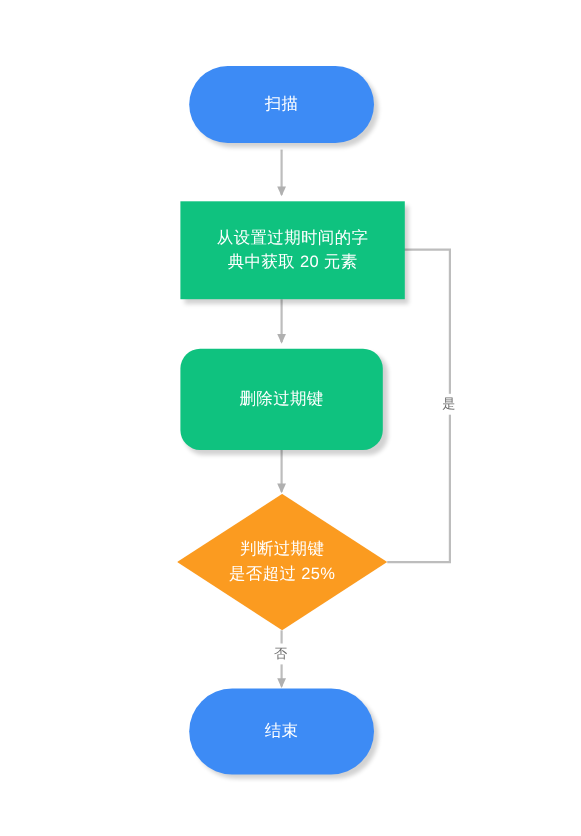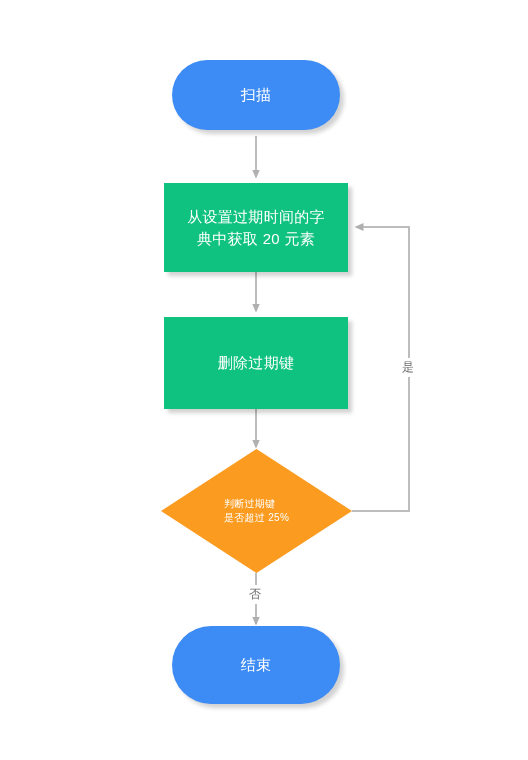--- a/index.html
+++ b/index.html
@@ -56,22 +56,23 @@
     width: 100%;
     height: 100%;
     background: #fb9b20;
     clip-path: polygon(50% 0%, 100% 50%, 50% 100%, 0% 50%);
     filter: drop-shadow(4px 4px 3px rgba(0,0,0,0.18));
   }
   .node-decision-label {
     position: relative;
     z-index: 2;
     color: #ffffff;
-    font-size: 10px;
+    font-size: 15px;
     line-height: 1.45;
+    text-align: center;
     letter-spacing: 0.3px;
     user-select: none;
   }
   .edge-label {
     position: absolute;
     color: #6b6b6b;
     font-size: 12px;
     background: #ffffff;
     padding: 1px 2px;
     user-select: none;
@@ -98,26 +99,26 @@
 
   <path d="M352,511 L409,511 L409,227 L356,227" fill="none" stroke="#bdbdbd" stroke-width="2" marker-end="url(#arrowhead)"></path>
 
   <line x1="256" y1="573" x2="256" y2="624" stroke="#bdbdbd" stroke-width="2" marker-end="url(#arrowhead)"></line>
 </svg>
 
 <div class="node node-terminal" style="left:172px; top:42px; width:168px; height:70px;margin-top:18px;">
   <span class="line-text">扫描</span>
 </div>
 
-<div class="node node-process" style="left:164px; top:183px; width:184px; height:89px;">
+<div class="node node-process" style="left:164px; top:183px; width:204px; height:89px;">
   <span class="line-text">从设置过期时间的字
 典中获取 20 元素</span>
 </div>
 
-<div class="node node-process" style="left:164px; top:317px; width:184px; height:92px;">
+<div class="node node-process" style="left:164px; top:317px; width:184px; height:92px;border-radius:18px;">
   <span class="line-text">删除过期键</span>
 </div>
 
 <div class="node-decision-wrap" style="left:161px; top:449px; width:191px; height:124px;">
   <div class="node-decision-shape"></div>
   <span class="node-decision-label line-text">判断过期键
 是否超过 25%</span>
 </div>
 
 <div class="node node-terminal" style="left:172px; top:626px; width:168px; height:78px;">

